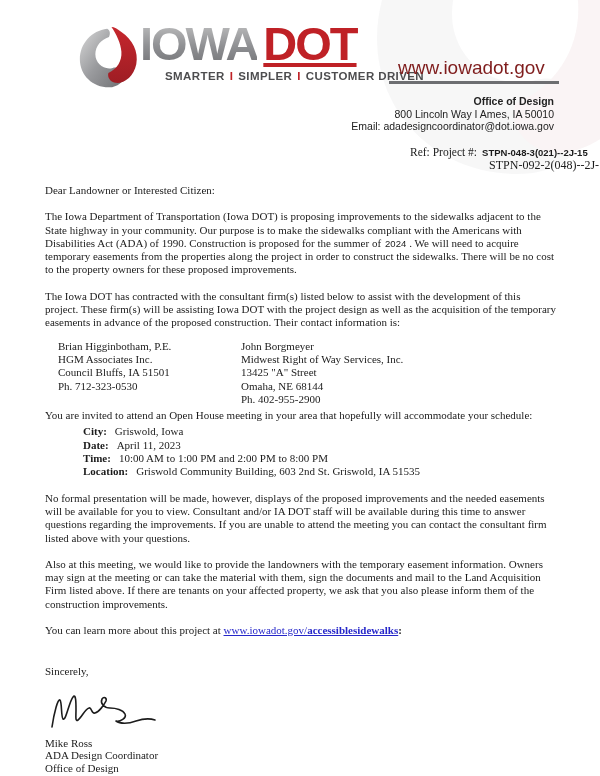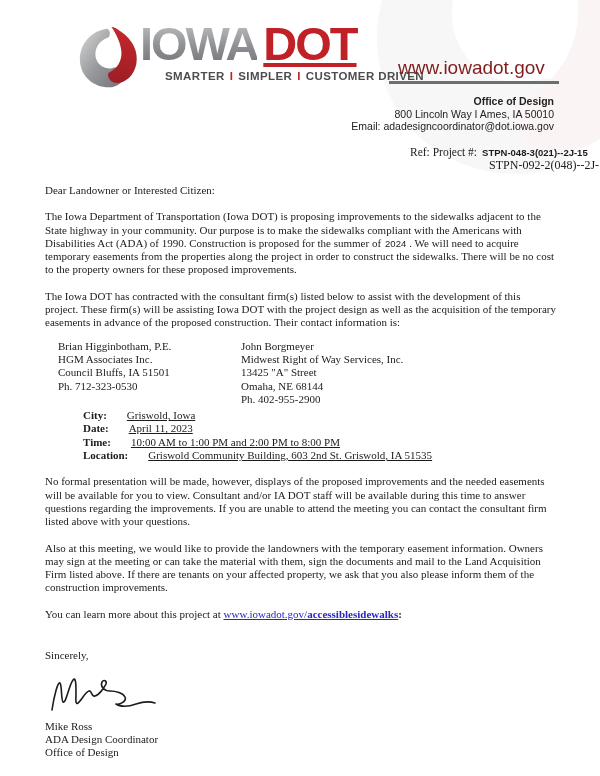--- a/index.html
+++ b/index.html
@@ -63,21 +63,21 @@
   .inserted {
     font-family:"Liberation Sans", sans-serif; font-size:9.5px;
     margin:0 3px 0 4px;
   }
   .contacts { display:flex; margin:10px 0 3px 13px; }
   .contact-col { width:183px; }
   .contact-col.right { width:auto; }
   .contact-line { white-space:nowrap; }
   .meeting { margin:3px 0 13px 38px; }
   .meeting-line .mlabel { font-weight:bold; }
-  .meeting-line .mvalue { margin-left:20px;text-decoration:underline; }
+  .meeting-line .mvalue { margin-left:8px; }
   .link { color:#2526c9; text-decoration:underline; }
   .link-bold { font-weight:bold; }
   .closing { margin-top:28px; }
   .signature-svg { margin:10px 0 2px 2px; display:block; }
   .sig-block { line-height:12.6px; }
 </style>
 </head>
 <body>
 
 <div class="page">
@@ -144,20 +144,21 @@
       </div>
       <div class="contact-col right">
         <div class="contact-line">John Borgmeyer</div>
         <div class="contact-line">Midwest Right of Way Services, Inc.</div>
         <div class="contact-line">13425 "A" Street</div>
         <div class="contact-line">Omaha, NE  68144</div>
         <div class="contact-line">Ph. 402-955-2900</div>
       </div>
     </div>
 
+    <div>You are invited to attend an Open House meeting in your area that hopefully will accommodate your schedule:</div>
 
     <div class="meeting">
       <div class="meeting-line"><span class="mlabel">City:</span><span class="mvalue">Griswold, Iowa</span></div>
       <div class="meeting-line"><span class="mlabel">Date:</span><span class="mvalue">April 11, 2023</span></div>
       <div class="meeting-line"><span class="mlabel">Time:</span><span class="mvalue">10:00 AM to 1:00 PM and 2:00 PM to 8:00 PM</span></div>
       <div class="meeting-line"><span class="mlabel">Location:</span><span class="mvalue">Griswold Community Building, 603 2nd St. Griswold, IA 51535</span></div>
     </div>
 
     <div class="para">No formal presentation will be made, however, displays of the proposed improvements and the needed easements will be available for you to view.  Consultant and/or IA DOT staff will be available during this time to answer questions regarding the improvements.  If you are unable to attend the meeting you can contact the consultant firm listed above with your questions.</div>
 

